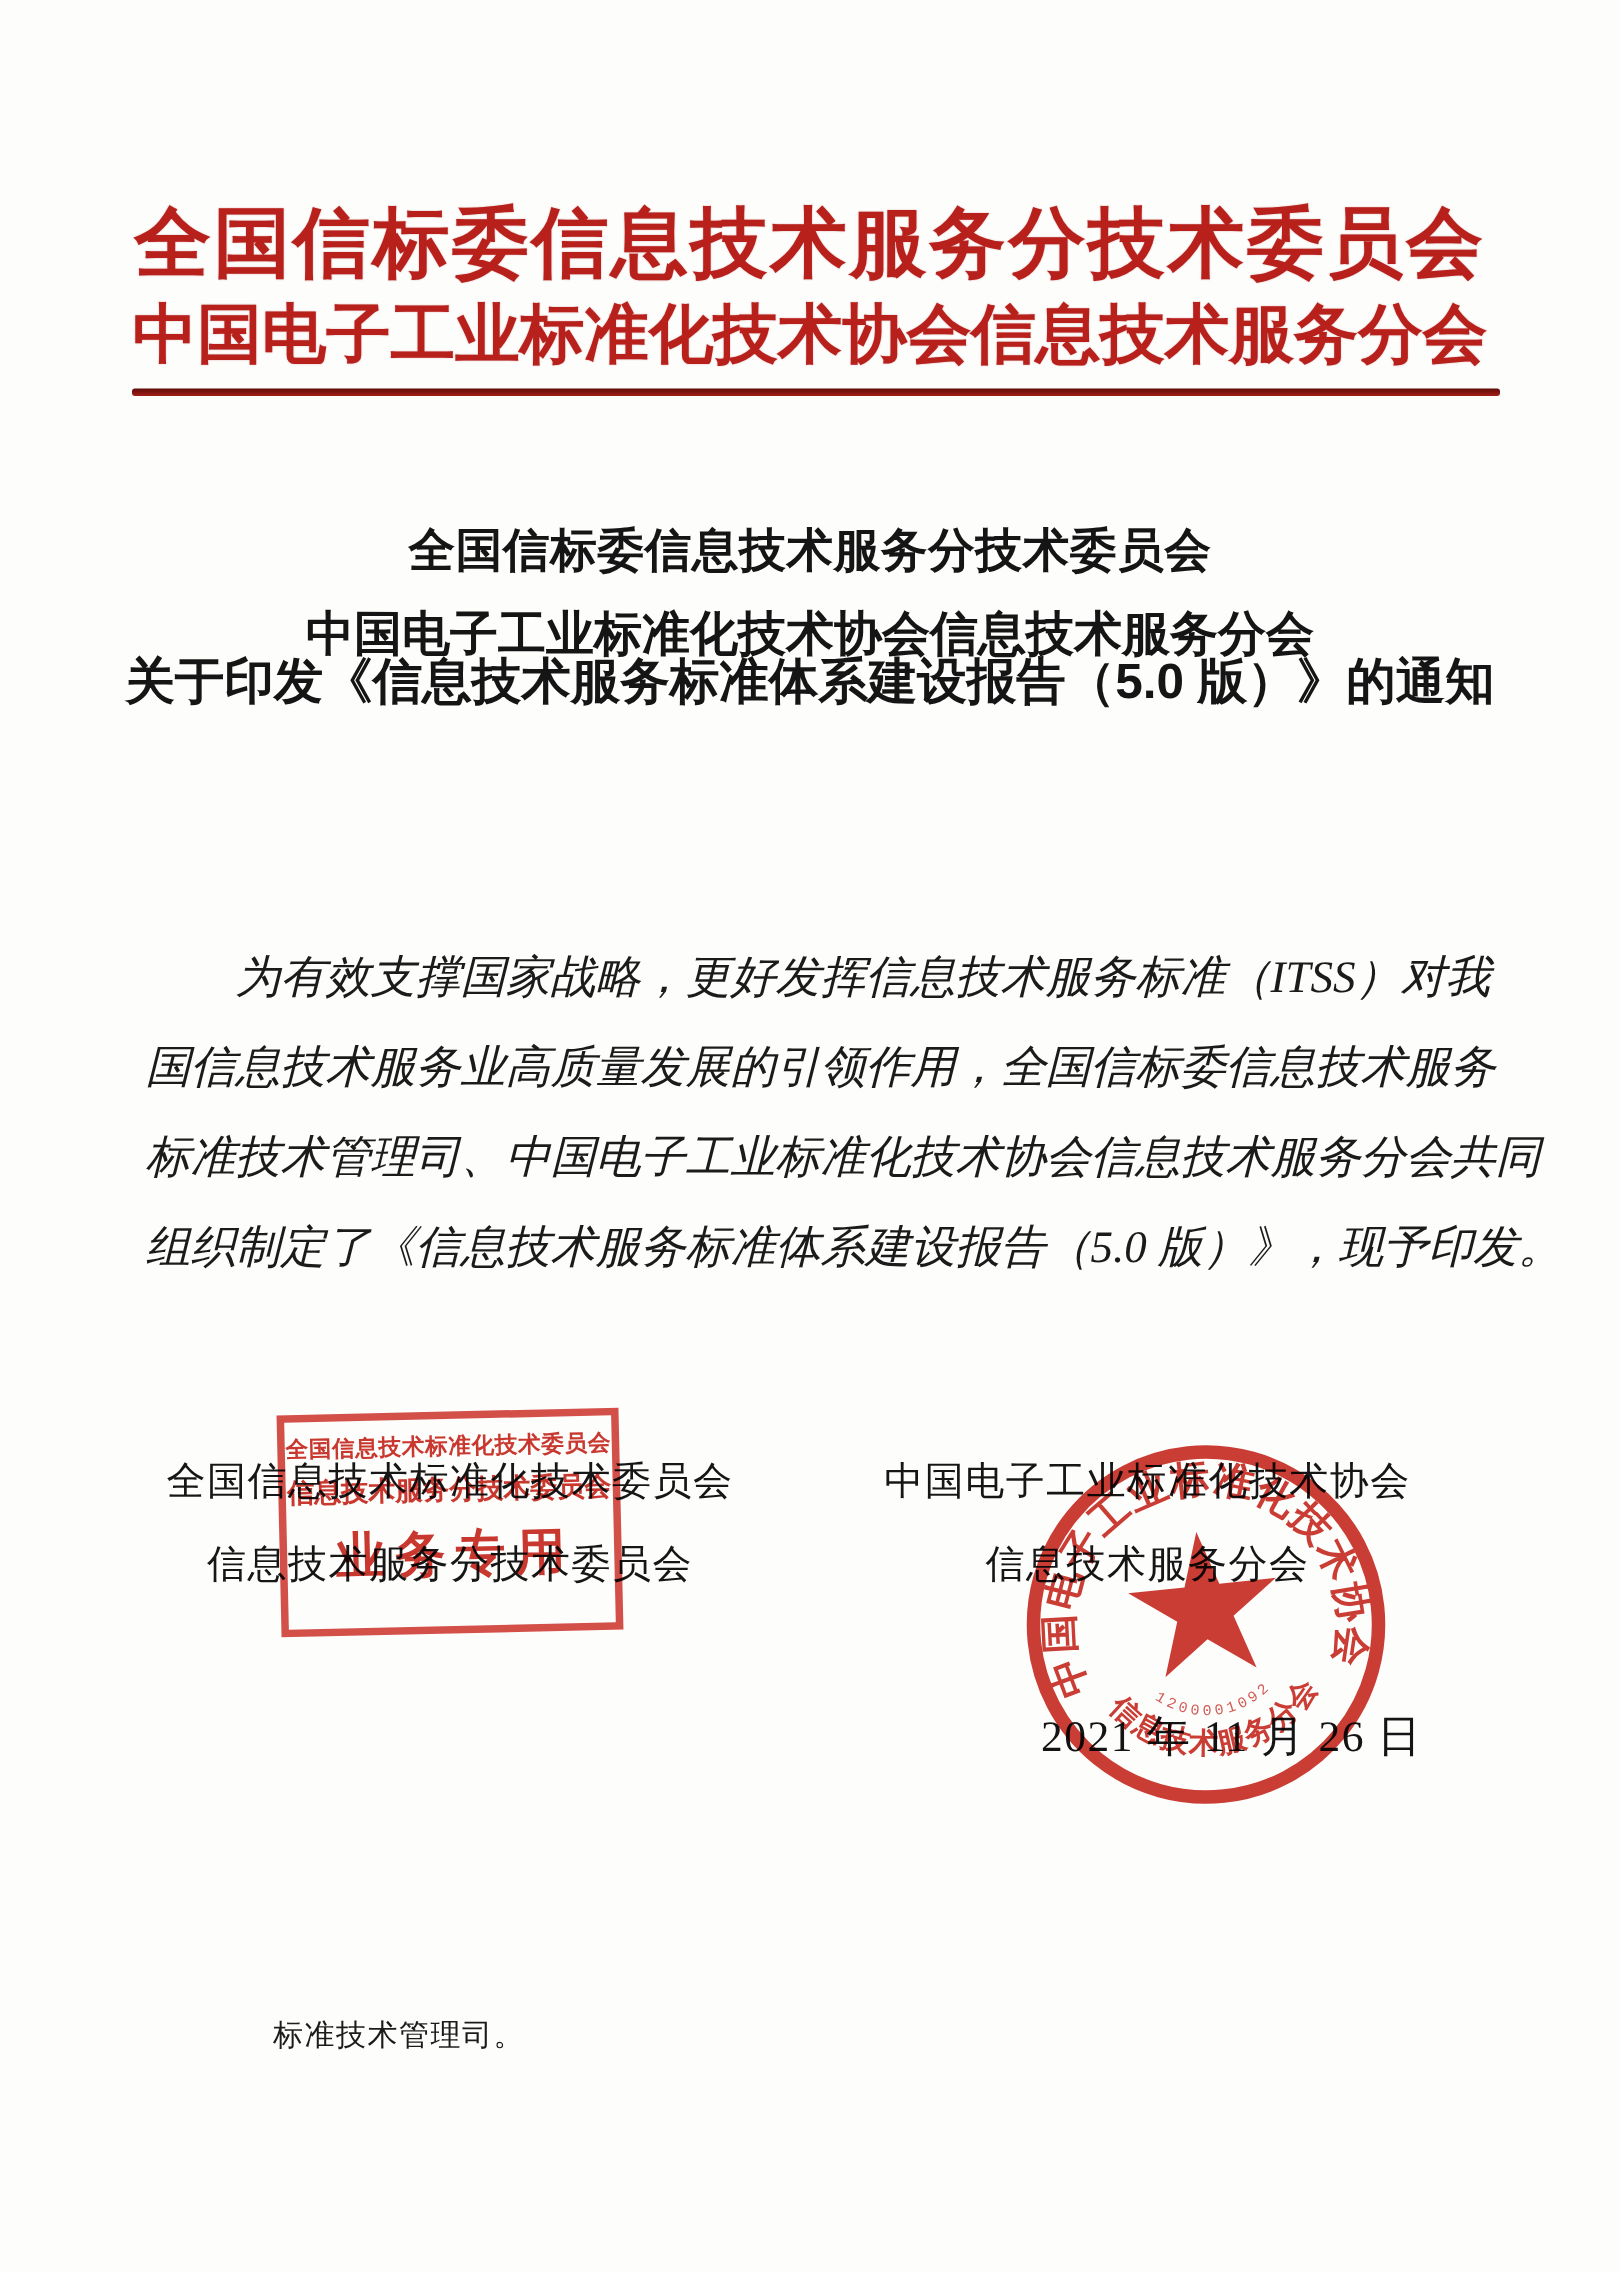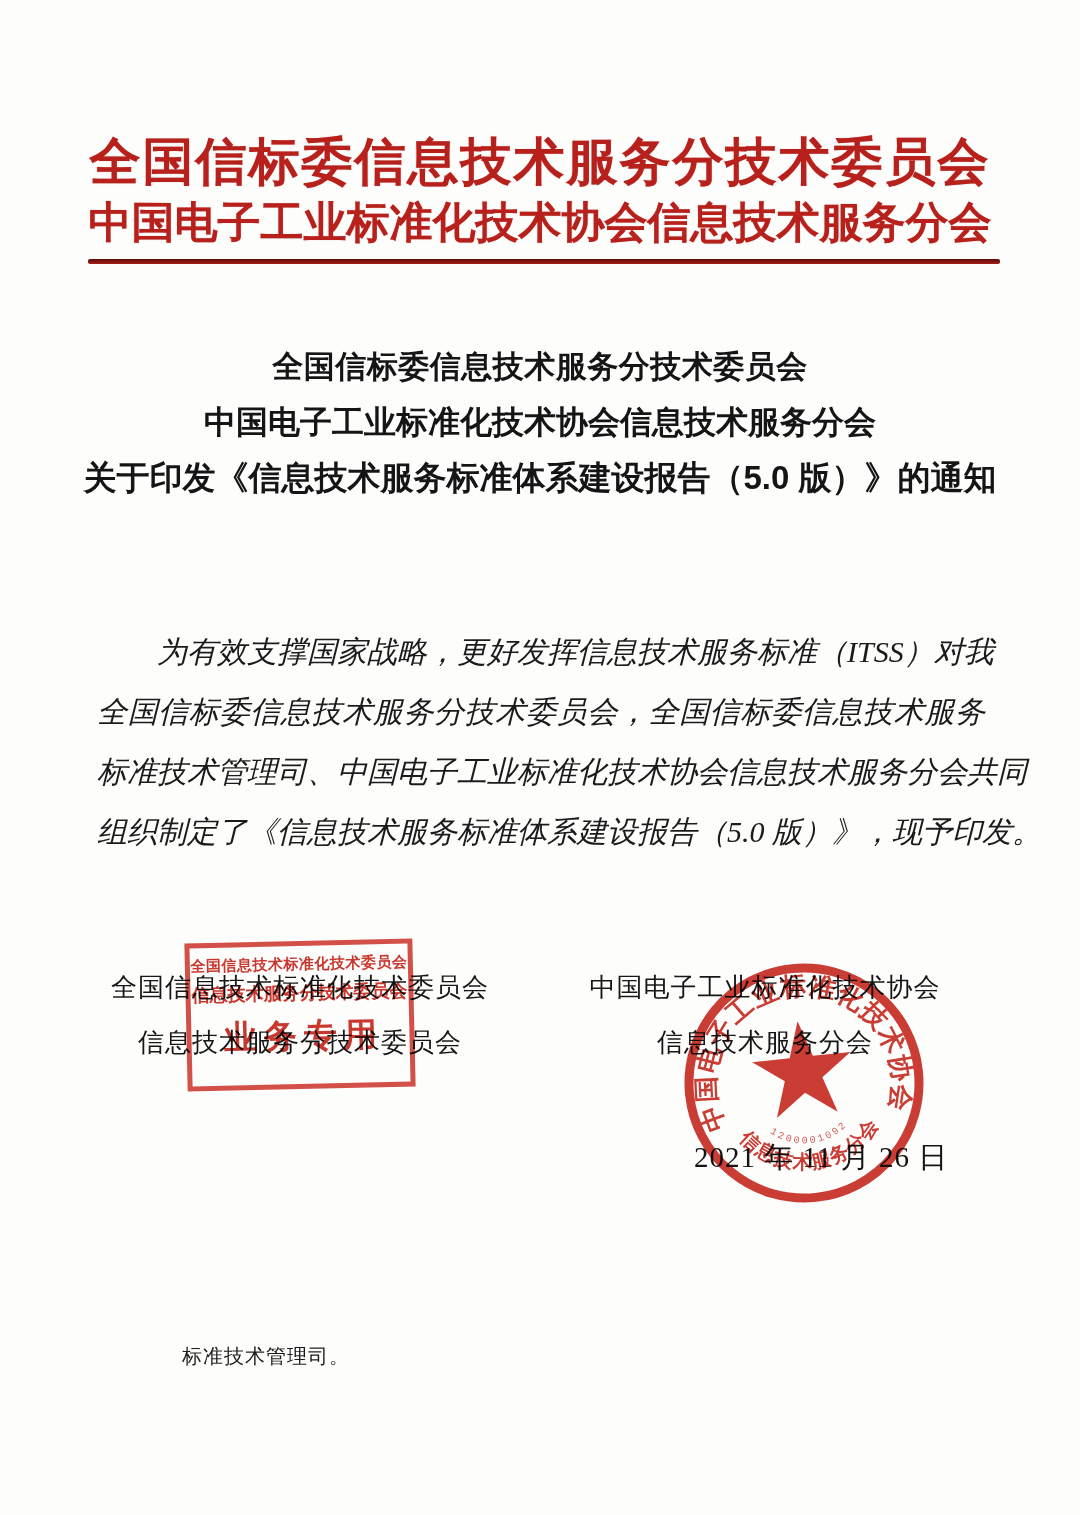--- a/index.html
+++ b/index.html
@@ -21,21 +21,21 @@
   .hdr1{top:128px;font-size:51px;letter-spacing:2px;}
   .hdr2{top:194px;font-size:43px;letter-spacing:0px;}
   .rule{top:259px;left:88px;width:912px;height:5px;
         background:linear-gradient(to bottom,#5f0b08,#a31e18);border-radius:2px;}
 
   
   .title{font-family:"Liberation Sans","DejaVu Sans",sans-serif;
          font-weight:bold;color:#151515;white-space:nowrap;}
   .t1{top:346px;font-size:31px;letter-spacing:0.5px;}
   .t2{top:401px;font-size:32px;}
-  .t3{top:456px;font-size:33px;}
+  .t3{top:432px;font-size:33px;}
 
   
   .body-text{font-size:29px;color:#1b1b1b;}
   .salutation{top:570px;left:100px;font-size:30px;letter-spacing:2px;}
   .para{top:622px;left:97px;width:888px;font-size:30px;}
   .para .pline{height:60px;line-height:60px;text-align:justify;text-align-last:justify;
                text-justify:inter-character;white-space:nowrap;font-style:italic;}
   .para .pline:first-child{text-indent:60px;}
 
   
@@ -76,21 +76,21 @@
   <div class="abs center hdr hdr2">中国电子工业标准化技术协会信息技术服务分会</div>
   <div class="abs rule"></div>
 
   <div class="abs center title t1">全国信标委信息技术服务分技术委员会</div>
   <div class="abs center title t2">中国电子工业标准化技术协会信息技术服务分会</div>
   <div class="abs center title t3">关于印发《信息技术服务标准体系建设报告（5.0 版）》的通知</div>
 
 
   <div class="abs para">
     <div class="pline">为有效支撑国家战略，更好发挥信息技术服务标准（ITSS）对我</div>
-    <div class="pline">全国信标委信息技术服务分技术委员会，全国信标委信息技术服务</div>
+    <div class="pline">国信息技术服务业高质量发展的引领作用，全国信标委信息技术服务</div>
     <div class="pline">标准技术管理司、中国电子工业标准化技术协会信息技术服务分会共同</div>
     <div class="pline">组织制定了《信息技术服务标准体系建设报告（5.0 版）》，现予印发。</div>
   </div>
 
   <div class="abs sig sigL row1">全国信息技术标准化技术委员会</div>
   <div class="abs sig sigL row2">信息技术服务分技术委员会</div>
   <div class="abs sig sigR row1">中国电子工业标准化技术协会</div>
   <div class="abs sig sigR row2">信息技术服务分会</div>
 
   <div class="abs date">2021 年 11 月 26 日</div>

